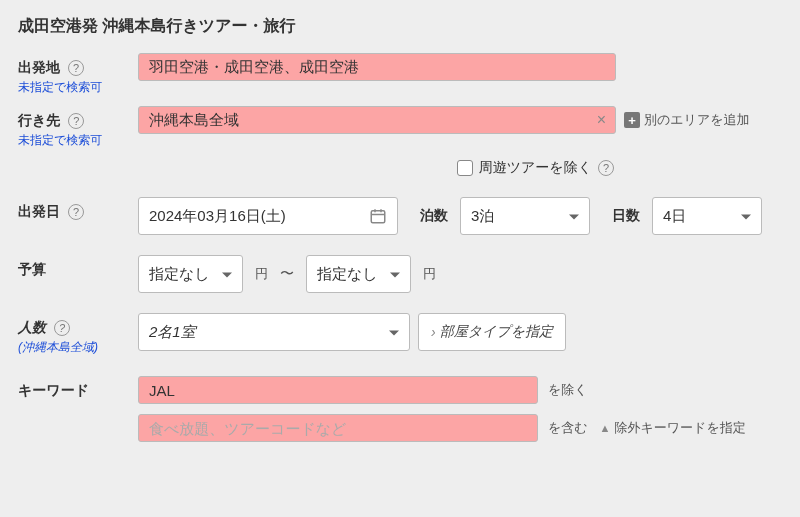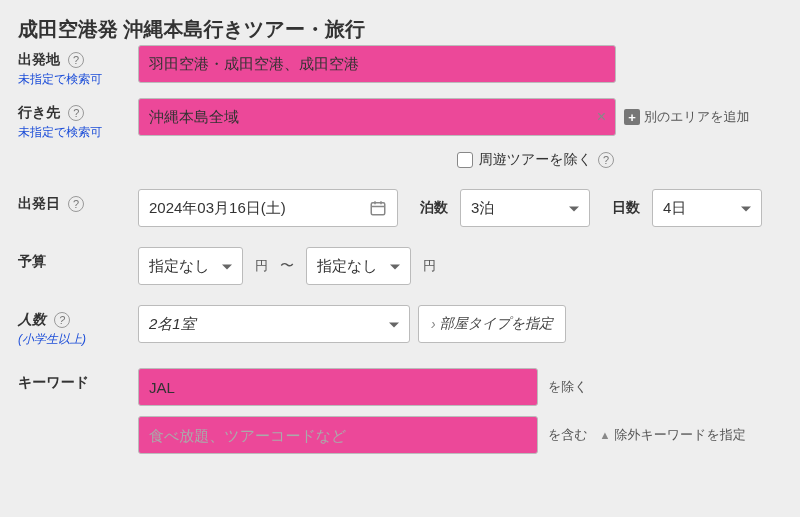--- a/index.html
+++ b/index.html
@@ -7,23 +7,23 @@
       font-family: -apple-system, BlinkMacSystemFont, "Hiragino Sans", "Hiragino Kaku Gothic ProN", Meiryo, sans-serif;
       background: #eeeeee;
       color: #333;
       font-size: 14px;
       width: 800px;
     }
     .container {
       padding: 16px 18px;
     }
     h1 {
-      font-size: 20px;
+      font-size: 16px;
       font-weight: bold;
-      margin-bottom: 2px;
+      margin-bottom: 16px;
       color: #333;
     }
     .row {
       display: flex;
       align-items: flex-start;
       margin-bottom: 10px;
     }
     .label-col {
       width: 120px;
       flex-shrink: 0;
@@ -58,27 +58,27 @@
       font-weight: normal;
     }
     .input-col {
       flex: 1;
       display: flex;
       align-items: center;
       gap: 8px;
       flex-wrap: wrap;
     }
     .text-input {
-      background: #ec4899;
+      background: #fca5a5;
       border: 1px solid #bbb;
       border-radius: 3px;
       padding: 8px 10px;
       font-size: 15px;
       color: #333;
-      height: 38px;
+      height: 28px;
     }
     .text-input.wide { width: 478px; }
     .input-wrap {
       position: relative;
       display: inline-block;
     }
     .clear-x {
       position: absolute;
       right: 10px;
       top: 50%;
@@ -306,21 +306,21 @@
       <span class="suffix-text">円</span>
     </div>
   </div>
 
   <div class="row" style="margin-bottom:20px;font-style:italic;">
     <div class="label-col">
       <div class="label-top">
         <span>人数</span>
         <span class="help-icon">?</span>
       </div>
-      <span class="label-sub">(小学生以上)</span>
+      <span class="label-sub">(沖縄本島全域)</span>
     </div>
     <div class="input-col">
       <div class="select-box people-select">
         <span>2名1室</span>
       </div>
       <div class="ghost-btn">
         <span class="chev">›</span>
         <span>部屋タイプを指定</span>
       </div>
     </div>

